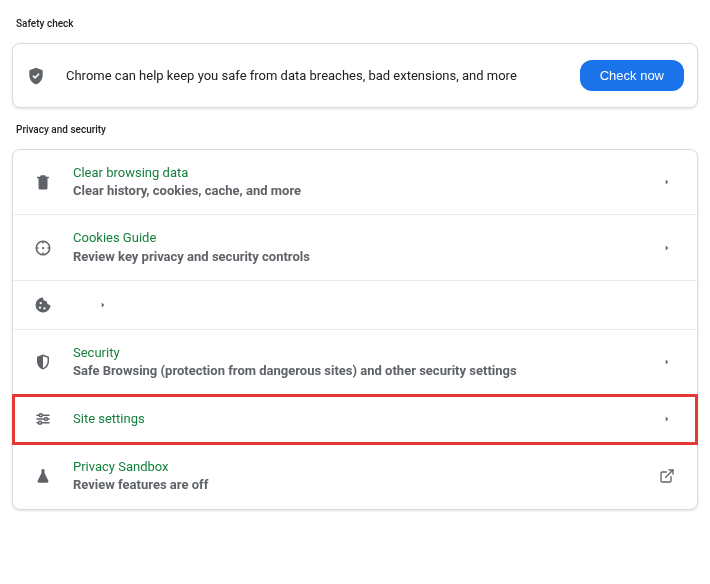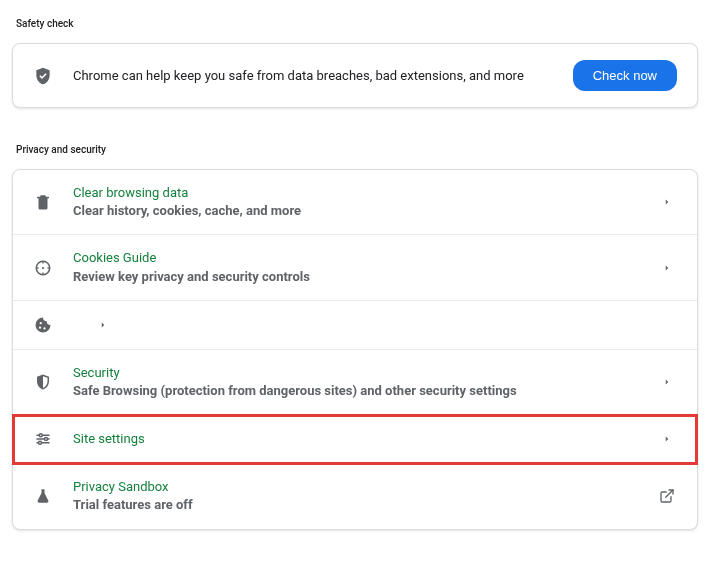--- a/index.html
+++ b/index.html
@@ -20,22 +20,22 @@
   }
   .card {
     border: 1px solid #dadce0;
     border-radius: 8px;
     background: #fff;
     box-shadow: 0 1px 2px rgba(60,64,67,0.08), 0 1px 3px rgba(60,64,67,0.08);
   }
   .safety-card {
     display: flex;
     align-items: center;
-    padding: 16px 20px;
-    margin-bottom: 36px;
+    padding: 16px 13px;
+    margin-bottom: 16px;
   }
   .safety-card .icon {
     width: 20px;
     height: 20px;
     flex: none;
     color: #5f6368;
     margin-right: 20px;
     display:flex;align-items:center;justify-content:center;
   }
   .safety-card .msg {
@@ -192,21 +192,21 @@
   </div>
 
   <div class="row">
     <span class="icon">
       <svg viewBox="0 0 24 24" width="18" height="18" fill="currentColor">
           <path d="M10 3h4v5l5 10a2 2 0 0 1-1.8 3H6.8A2 2 0 0 1 5 18L10 8V3z"></path>
         </svg>
     </span>
     <div class="text">
       <div class="title">Privacy Sandbox</div>
-      <div class="sub">Trial features are off</div>
+      <div class="sub">Review features are off</div>
     </div>
     <span class="trail">
       <svg viewBox="0 0 24 24" width="16" height="16" fill="none" stroke="currentColor" stroke-width="2" stroke-linecap="round" stroke-linejoin="round">
           <path d="M18 13v6a2 2 0 0 1-2 2H5a2 2 0 0 1-2-2V8a2 2 0 0 1 2-2h6"></path>
           <path d="M15 3h6v6"></path>
           <path d="M10 14 21 3"></path>
         </svg>
     </span>
   </div>
 

